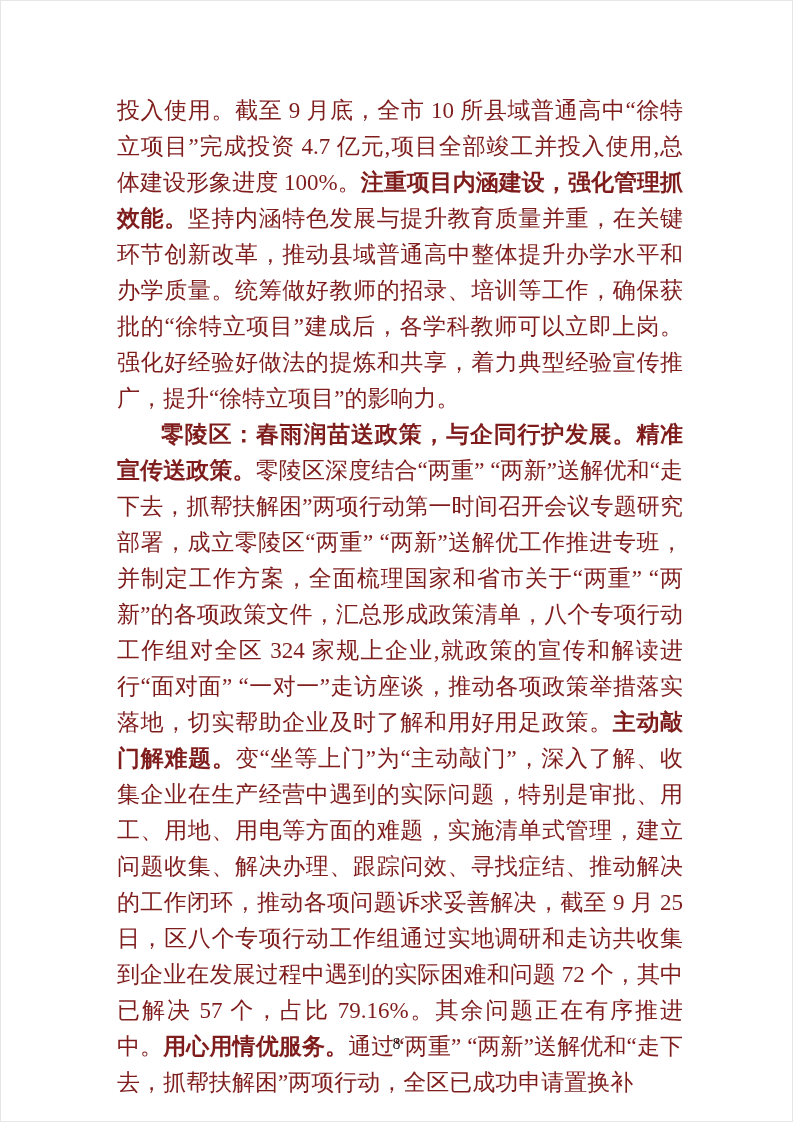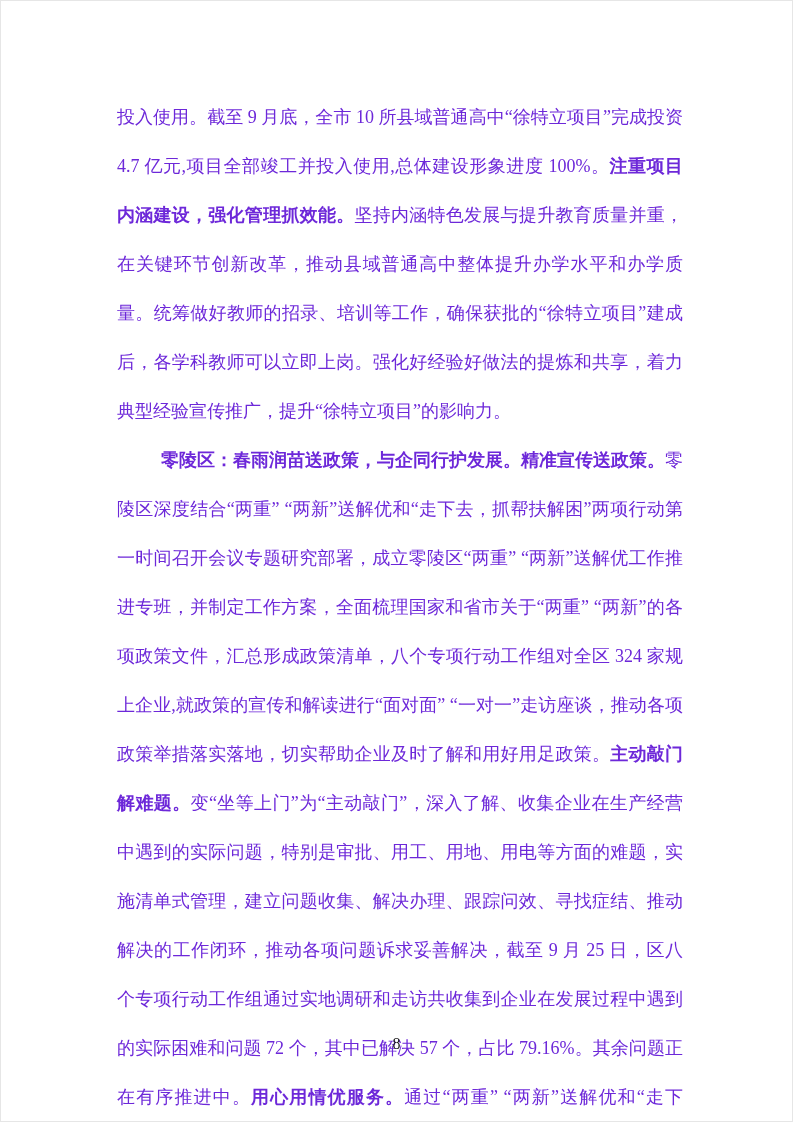--- a/index.html
+++ b/index.html
@@ -22,23 +22,23 @@
     overflow: hidden;
   }
   .content {
     position: absolute;
     left: 116px;
     top: 92px;
     width: 566px;
   }
   .para {
     margin: 0;
-    font-size: 18px;
-    line-height: 49px;
-    color: #6d28d9;
+    font-size: 23px;
+    line-height: 36px;
+    color: #7f1d1d;
     text-align: justify;
     text-justify: inter-character;
   }
   .para.indented {
     text-indent: 44px;
   }
   .run-bold {
     font-weight: 700;
   }
   .run-regular {

